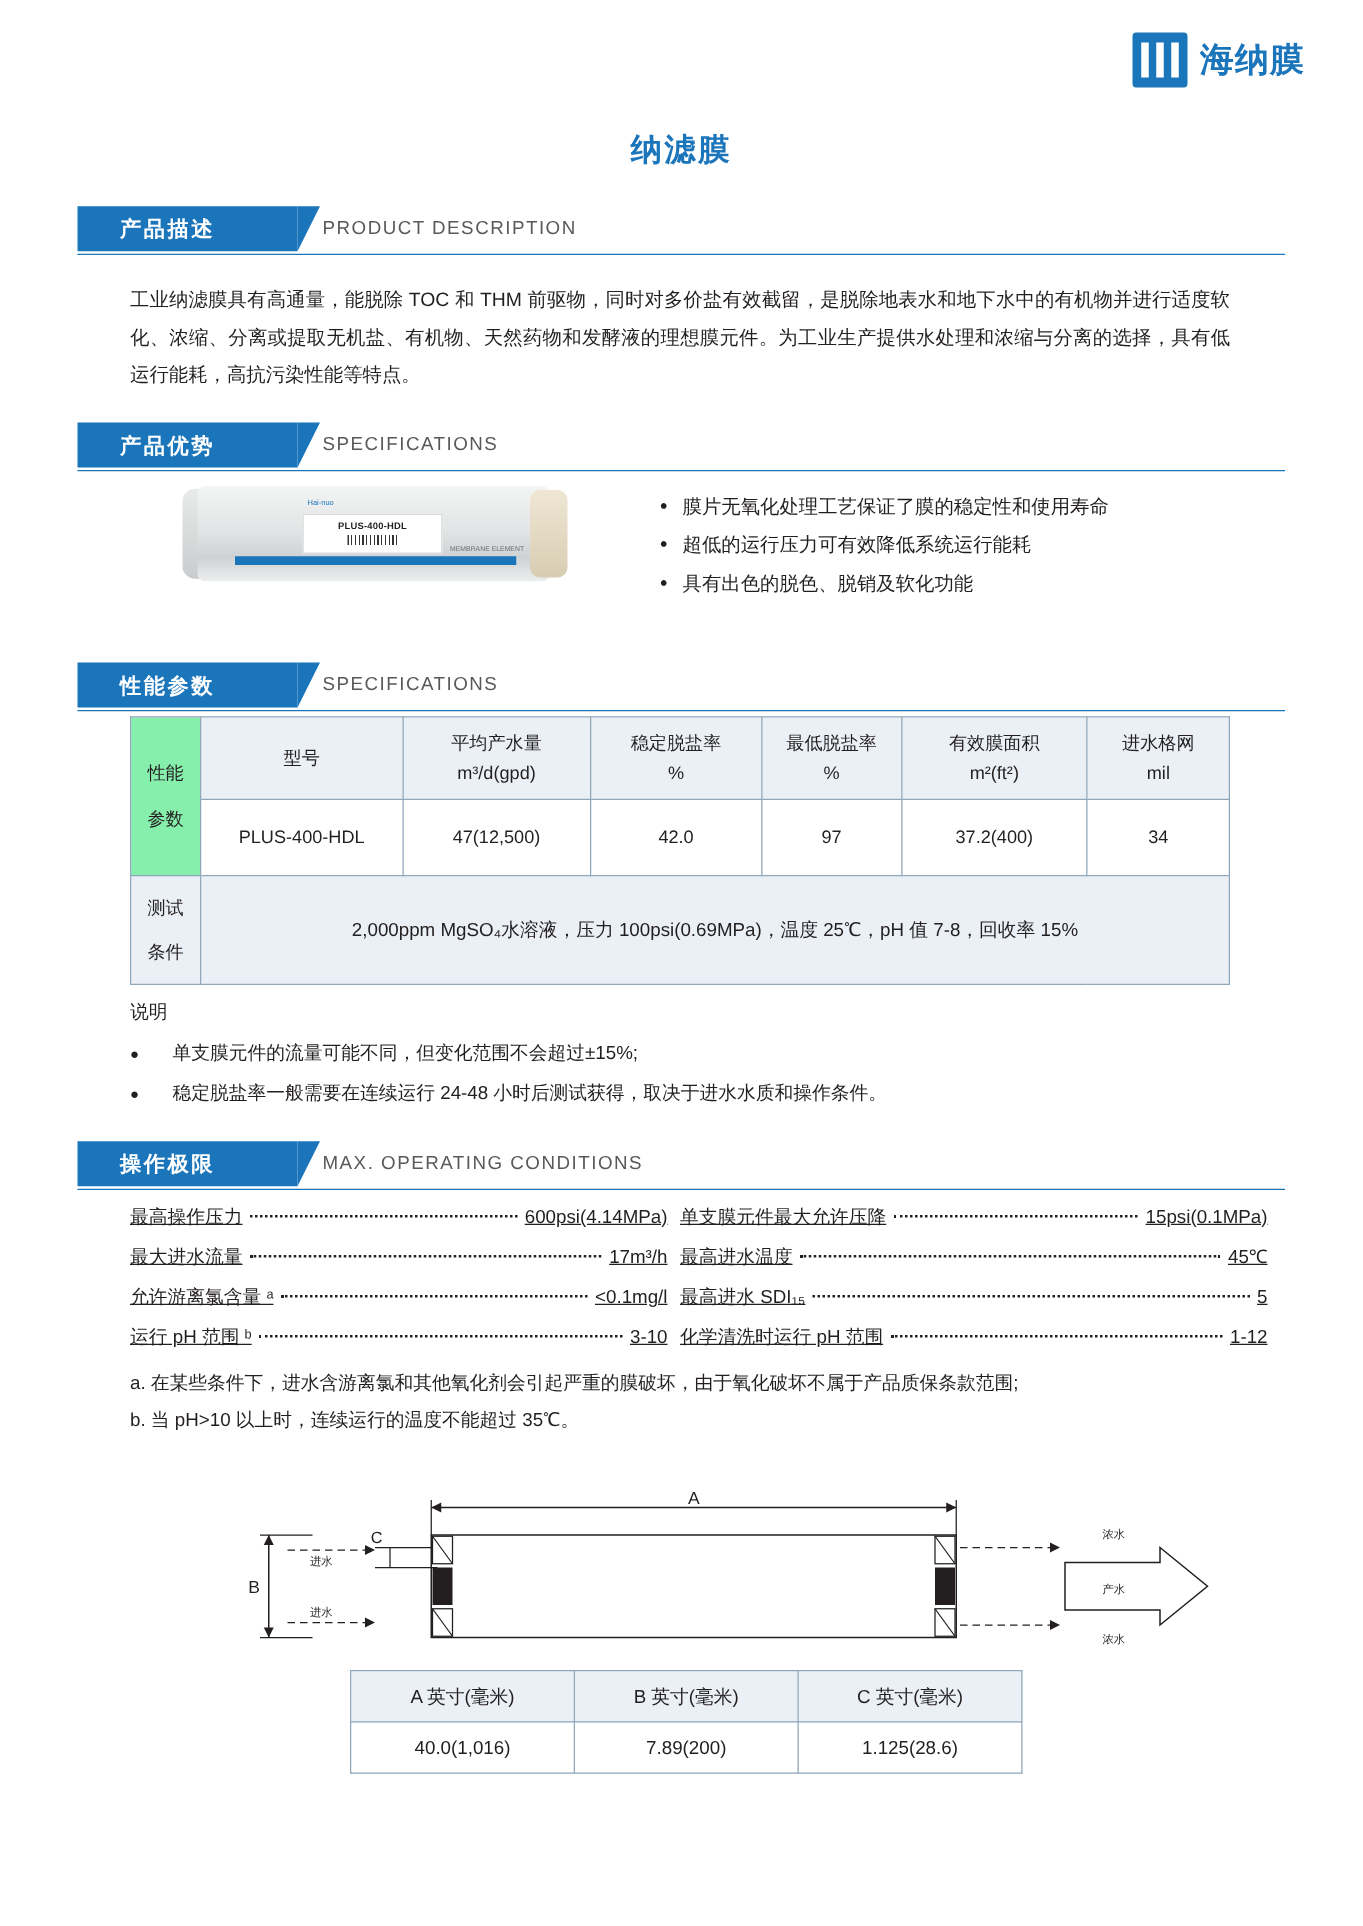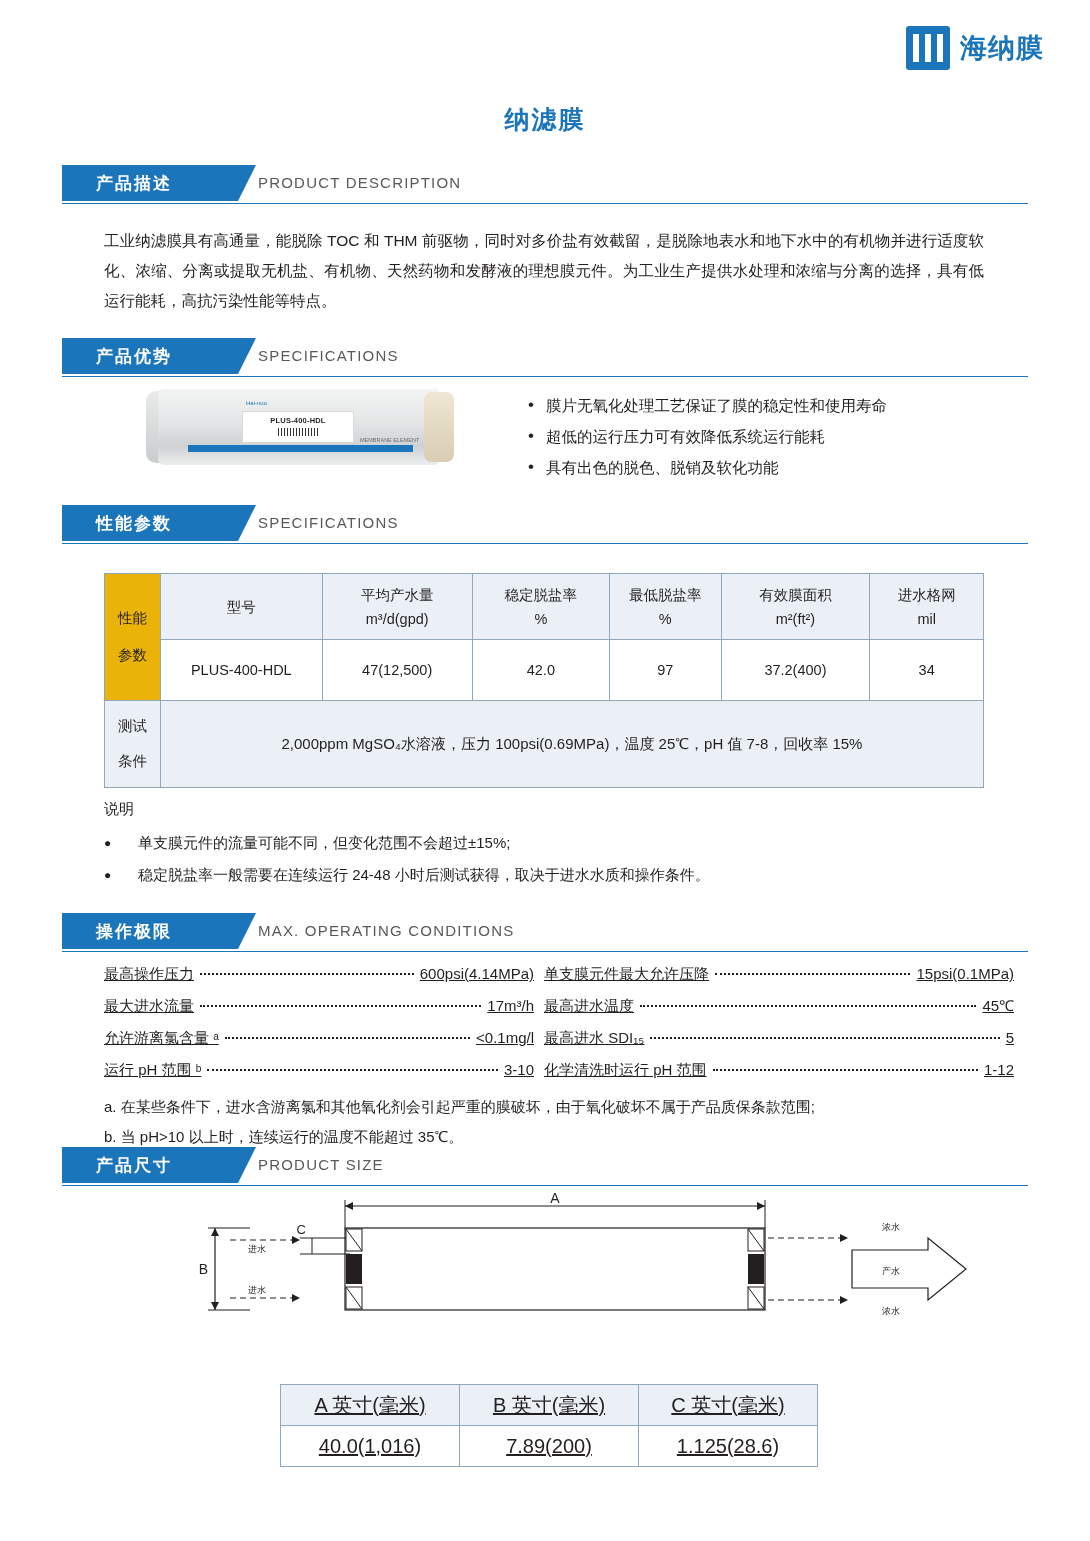--- a/index.html
+++ b/index.html
@@ -133,21 +133,21 @@
   .spec-table {
     position:absolute; left:104px; top:573px; width:880px;
     border-collapse:collapse;
     font-size:14.5px;
   }
   .spec-table td {
     border:1px solid #8fa6bb;
     text-align:center; padding:7px 4px; color:#231f20;
   }
   .spec-table .hdr { background:#eaf0f6; height:66px; }
-  .spec-table .sidecell { background:#eab308; width:52px; }
+  .spec-table .sidecell { background:#86efac; width:52px; }
   .spec-table .datarow td { height:46px; background:#fff; }
   .spec-table .cond td { background:#eaf0f6; height:72px; }
   .spec-table .cond .ctext { text-align:center; font-size:15px; }
   .two-line span { display:block; line-height:24px; }
 
   
   .notes { position:absolute; left:104px; top:800px; width:880px; }
   .notes .nt-title { font-size:15px; margin-bottom:8px; }
   .notes li {
     list-style:none; position:relative; padding-left:34px;
@@ -174,22 +174,22 @@
   }
   .ops-row .val { }
   .ops-notes {
     position:absolute; top:134px; left:0; width:920px;
     font-size:15px; line-height:30px;
   }
 
   
   .dims-wrap { position:absolute; left:100px; top:1192px; width:890px; height:140px; }
   .dims-table {
-    position:absolute; left:280px; top:1384px;
-    border-collapse:collapse; font-size:20px;text-decoration:underline;
+    position:absolute; left:280px; top:1336px;
+    border-collapse:collapse; font-size:15px;
   }
   .dims-table td {
     border:1px solid #8fa6bb; width:166px; height:40px;
     text-align:center; padding:0 6px;
   }
   .dims-table .h td { background:#eaf0f6; }
 </style>
 </head>
 <body>
 
@@ -230,21 +230,21 @@
   </div>
 
   <div class="adv-list">
     <ul>
       <li>膜片无氧化处理工艺保证了膜的稳定性和使用寿命</li>
       <li>超低的运行压力可有效降低系统运行能耗</li>
       <li>具有出色的脱色、脱销及软化功能</li>
     </ul>
   </div>
 
-  <div class="sec" style="top:505px;">
+  <div class="sec" style="top:530px;">
     <div class="tag">性能参数</div>
     <div class="en">SPECIFICATIONS</div>
     <div class="rule"></div>
   </div>
 
   <table class="spec-table">
     <tbody>
         <tr class="hdr">
       <td class="sidecell" rowspan="2">
         <span>性能</span><br>
@@ -350,25 +350,20 @@
         <span class="dots"></span>
         <span class="val">1-12</span>
       </div>
     </div>
     <div class="ops-notes">
       <div>a. 在某些条件下，进水含游离氯和其他氧化剂会引起严重的膜破坏，由于氧化破坏不属于产品质保条款范围;</div>
       <div>b. 当 pH&gt;10 以上时，连续运行的温度不能超过 35℃。</div>
     </div>
   </div>
 
-  <div class="sec" style="top:1147px;">
-    <div class="tag">产品尺寸</div>
-    <div class="en">PRODUCT SIZE</div>
-    <div class="rule"></div>
-  </div>
 
   <div class="dims-wrap">
     <svg width="890" height="140" viewBox="0 0 890 140">
 
       <line x1="245" y1="14" x2="665" y2="14" stroke="#231f20" stroke-width="1.2"></line>
       <polygon points="245,14 253,10 253,18" fill="#231f20"></polygon>
       <polygon points="665,14 657,10 657,18" fill="#231f20"></polygon>
       <line x1="245" y1="8" x2="245" y2="36" stroke="#231f20" stroke-width="1"></line>
       <line x1="665" y1="8" x2="665" y2="36" stroke="#231f20" stroke-width="1"></line>
       <text x="455" y="11" font-size="14" fill="#231f20" text-anchor="middle" font-family="Liberation Sans, sans-serif">A</text>

